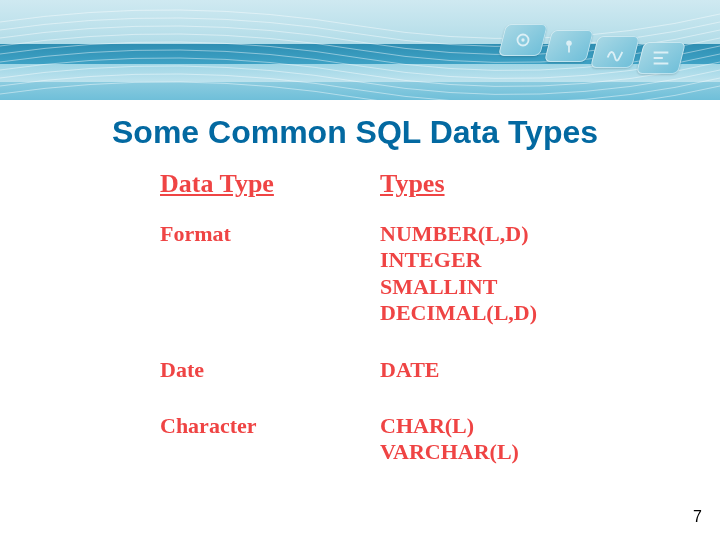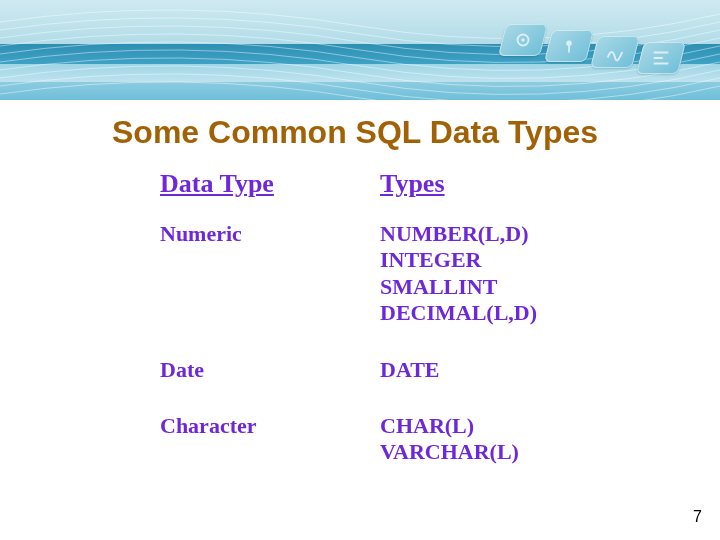--- a/index.html
+++ b/index.html
@@ -64,29 +64,29 @@
   .banner .cap-0 { right: 176px; top: 24px; }
   .banner .cap-1 { right: 130px; top: 30px; }
   .banner .cap-2 { right:  84px; top: 36px; }
   .banner .cap-3 { right:  38px; top: 42px; }
   .capsule svg { transform: skewX(14deg); width: 22px; height: 22px; opacity: .85; }
 
   
   .title {
     font-family: Arial, Helvetica, sans-serif;
     font-weight: 700;
-    color: #a16207;
+    color: #0369a1;
     font-size: 32px;
     margin: 14px 0 18px 112px;
   }
 
   .tbl {
     margin-left: 160px;
     font-size: 22px;
-    color: #6d28d9;
+    color: #ef4444;
   }
   .tbl .row {
     display: flex;
     align-items: flex-start;
   }
   .tbl .col-a { width: 220px; }
   .tbl .col-b { }
 
   .hdr {
     font-weight: 700;
@@ -156,21 +156,21 @@
 <div class="title">Some Common SQL Data Types</div>
 
 <div class="tbl">
 
   <div class="row hdr">
     <div class="col-a">Data Type</div>
     <div class="col-b">Types</div>
   </div>
 
   <div class="row block">
-    <div class="col-a cat">Numeric</div>
+    <div class="col-a cat">Format</div>
     <div class="col-b cat">
       <div class="fmt-line">NUMBER(L,D)</div>
       <div class="fmt-line">INTEGER</div>
       <div class="fmt-line">SMALLINT</div>
       <div class="fmt-line">DECIMAL(L,D)</div>
     </div>
   </div>
 
   <div class="row block">
     <div class="col-a cat">Date</div>

